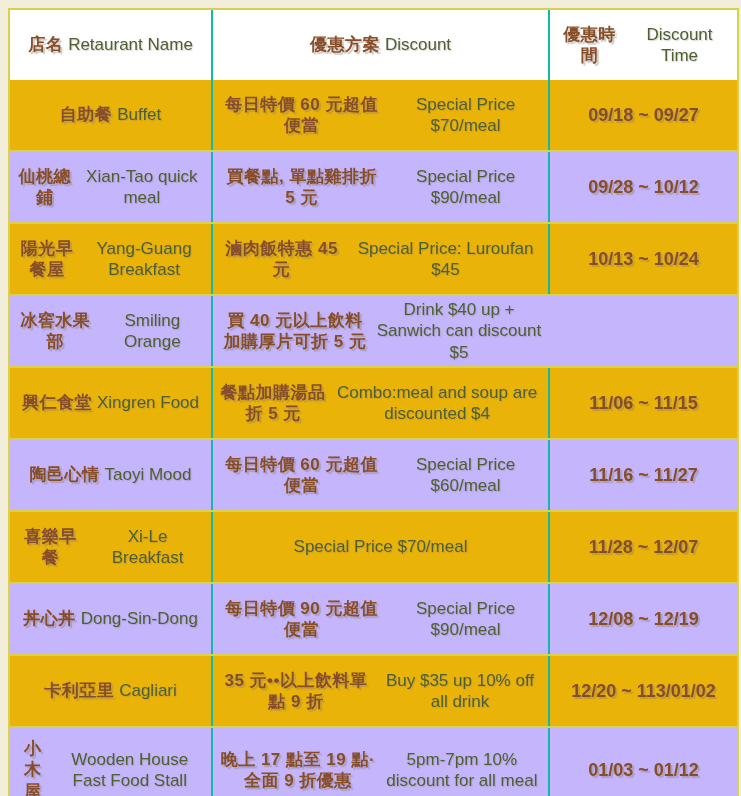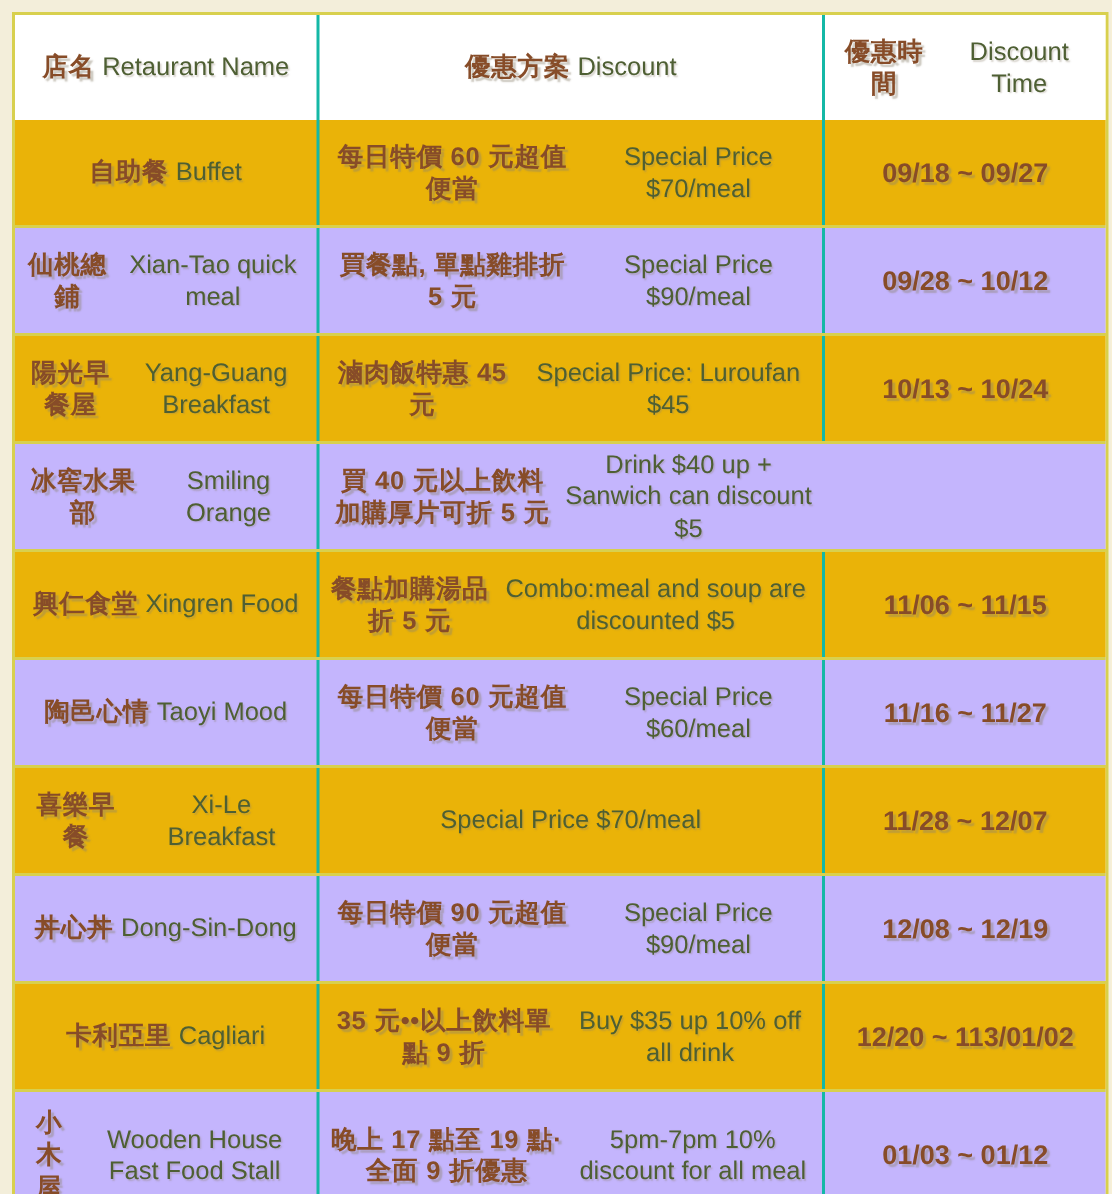--- a/index.html
+++ b/index.html
@@ -129,21 +129,21 @@
     </div>
   </div>
 
   <div class="row cream">
     <div class="cell">
       <div class="zh">興仁食堂</div>
       <div class="en">Xingren Food</div>
     </div>
     <div class="cell">
       <div class="zh">餐點加購湯品折 5 元</div>
-      <div class="en">Combo:meal and soup are discounted $5</div>
+      <div class="en">Combo:meal and soup are discounted $4</div>
     </div>
     <div class="cell">
       <div class="time">11/06 ~ 11/15</div>
     </div>
   </div>
 
   <div class="row green">
     <div class="cell">
       <div class="zh">陶邑心情</div>
       <div class="en">Taoyi Mood</div>

